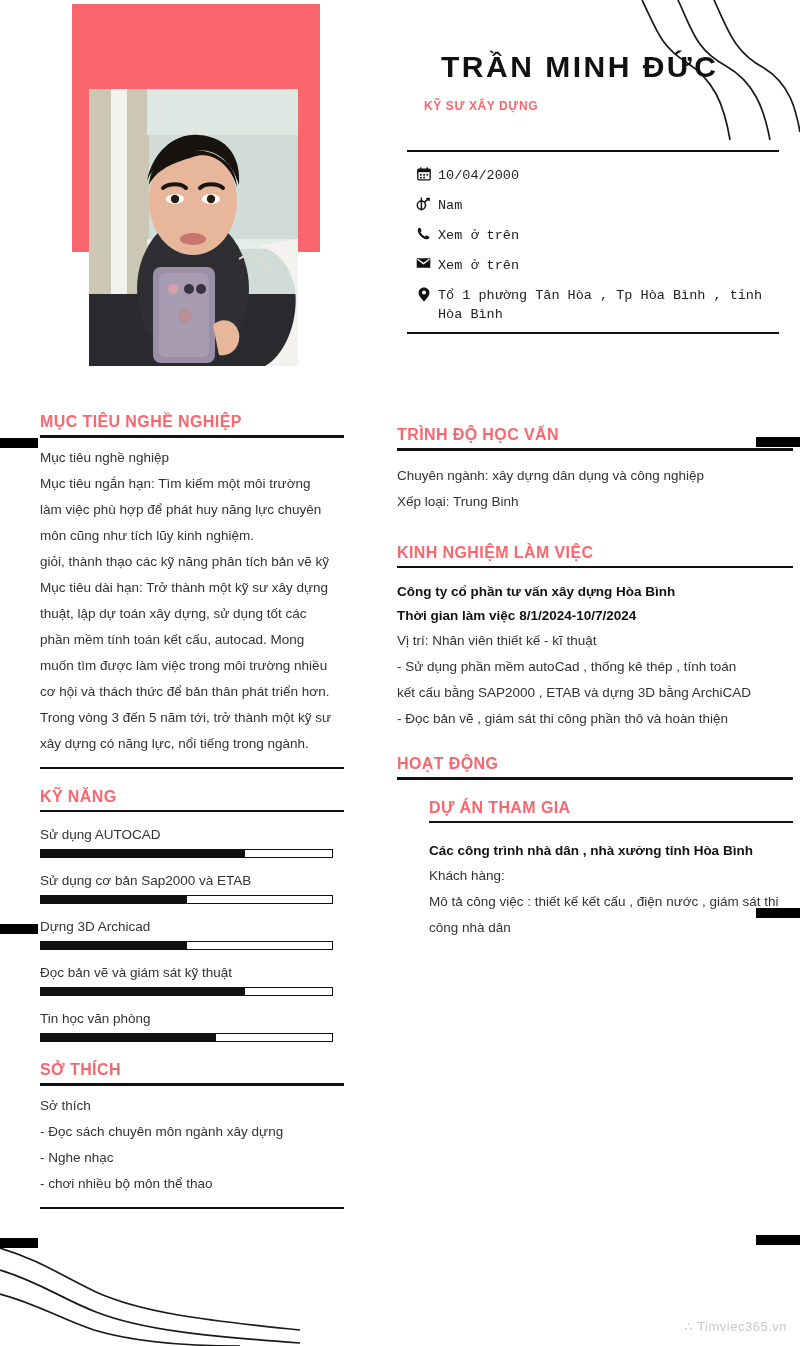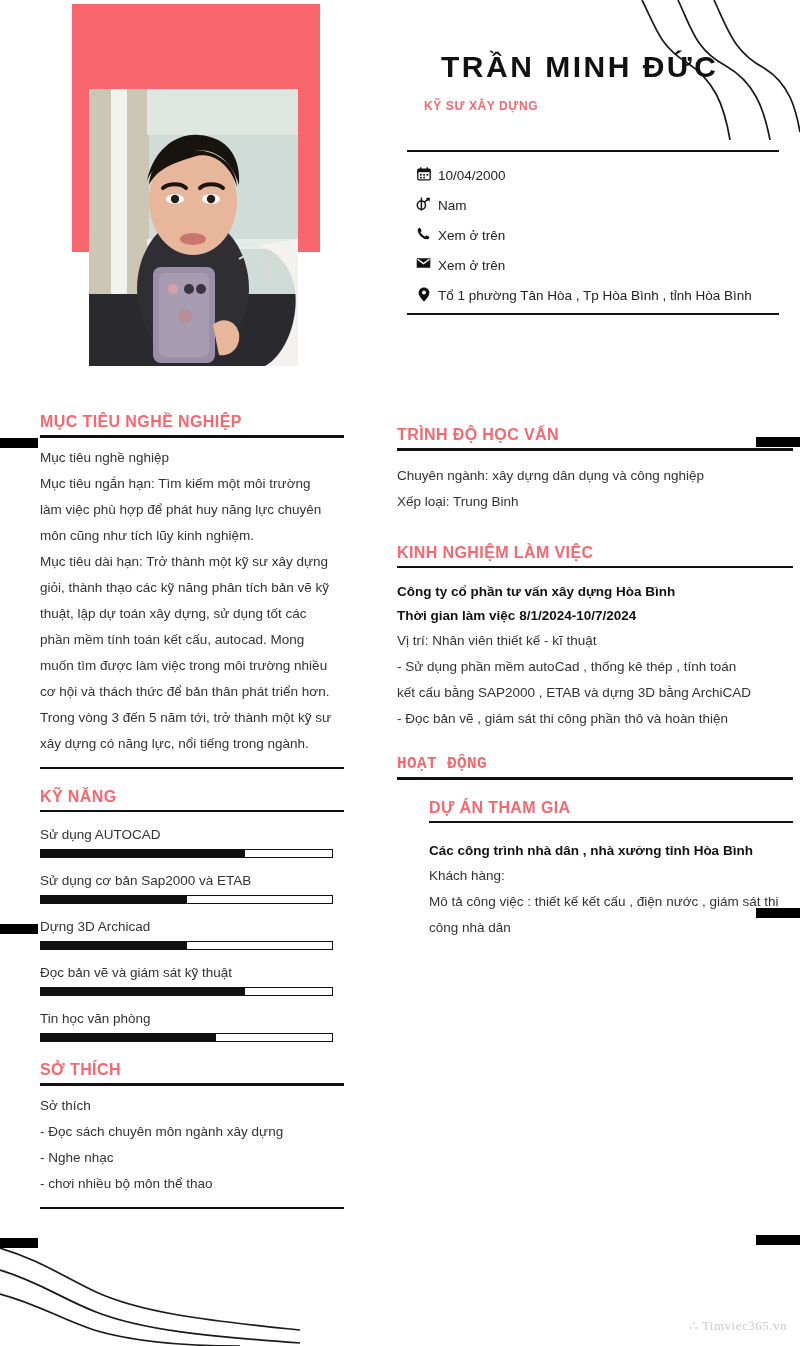--- a/index.html
+++ b/index.html
@@ -39,21 +39,21 @@
     color:#fa666e; white-space:nowrap;
   }
 
   
   .contact-box { position:absolute; left:407px; top:150px; width:372px; }
   .contact-rule { height:2px; background:#111; width:100%; }
   .contact-rule.bottom { margin-top:8px; }
   .contact-list { padding:14px 0 0 8px; }
   .contact-row {
     display:flex; align-items:flex-start; gap:6px;
-    font-size:13.5px; line-height:19px; color:#222; margin-bottom:11px;
+    font-size:13.5px; line-height:19px; color:#222; margin-bottom:11px;font-family:Liberation Mono, monospace;
   }
   .contact-row:last-child { margin-bottom:6px; }
   .c-icon { width:17px; flex:0 0 17px; display:flex; justify-content:center;
             align-items:flex-start; padding-top:1px; }
   .c-icon svg { display:block; }
   .c-text { flex:1; }
 
   
   .col-left  { position:absolute; left:40px;  top:412px; width:304px; }
   .col-right { position:absolute; left:397px; top:425px; width:396px; }
@@ -76,21 +76,21 @@
   .skill-label { font-size:13.5px; line-height:22px; color:#333; }
   .skill-bar {
     position:relative; height:9px; border:1.5px solid #111;
     background:#fff; width:293px; margin-top:3px;
   }
   .skill-fill { position:absolute; left:0; top:0; bottom:0; background:#111; }
 
   
   .watermark {
     position:absolute; right:13px; bottom:12px;
-    font-family:Liberation Serif, serif;
+    font-family:Liberation Sans, sans-serif;
     font-size:13px; color:#c9c9c9; letter-spacing:.5px; white-space:nowrap;
   }
 </style>
 </head>
 <body>
 
 <div class="edge-bar" style="left:0;top:438px;width:38px;height:10px;"></div>
 <div class="edge-bar" style="right:0;top:437px;width:44px;height:10px;"></div>
 <div class="edge-bar" style="left:0;top:924px;width:38px;height:10px;"></div>
 <div class="edge-bar" style="right:0;top:908px;width:44px;height:10px;"></div>
@@ -215,22 +215,22 @@
 <div class="col-left">
 
   <div class="sec">
     <div class="sec-title">MỤC TIÊU NGHỀ NGHIỆP</div>
     <div class="sec-rule"></div>
     <div class="body-text pad-t">
       <span class="ln">Mục tiêu nghề nghiệp</span>
       <span class="ln">Mục tiêu ngắn hạn: Tìm kiếm một môi trường</span>
       <span class="ln">làm việc phù hợp để phát huy năng lực chuyên</span>
       <span class="ln">môn cũng như tích lũy kinh nghiệm.</span>
+      <span class="ln">giỏi, thành thạo các kỹ năng phân tích bản vẽ kỹ</span>
       <span class="ln">Mục tiêu dài hạn: Trở thành một kỹ sư xây dựng</span>
-      <span class="ln">giỏi, thành thạo các kỹ năng phân tích bản vẽ kỹ</span>
       <span class="ln">thuật, lập dự toán xây dựng, sử dụng tốt các</span>
       <span class="ln">phần mềm tính toán kết cấu, autocad. Mong</span>
       <span class="ln">muốn tìm được làm việc trong môi trường nhiều</span>
       <span class="ln">cơ hội và thách thức để bản thân phát triển hơn.</span>
       <span class="ln">Trong vòng 3 đến 5 năm tới, trở thành một kỹ sư</span>
       <span class="ln">xây dựng có năng lực, nổi tiếng trong ngành.</span>
     </div>
     <div class="sec-rule" style="height:2px;margin-top:10px;"></div>
   </div>
 
@@ -301,21 +301,21 @@
     <div class="body-text" style="padding-top:12px;">
       <span class="bold-ln">Công ty cổ phần tư vấn xây dựng Hòa Bình</span>
       <span class="bold-ln">Thời gian làm việc 8/1/2024-10/7/2024</span>
       <span class="ln">Vị trí: Nhân viên thiết kế - kĩ thuật</span>
       <span class="ln">- Sử dụng phần mềm autoCad , thống kê thép , tính toán</span>
       <span class="ln">kết cấu bằng SAP2000 , ETAB và dựng 3D bằng ArchiCAD</span>
       <span class="ln">- Đọc bản vẽ , giám sát thi công phần thô và hoàn thiện</span>
     </div>
   </div>
 
-  <div class="sec" style="margin-top:22px;font-family:Liberation Mono, monospace;">
+  <div class="sec" style="margin-top:22px;">
     <div class="sec-title">HOẠT ĐỘNG</div>
     <div class="sec-rule"></div>
   </div>
 
   <div class="sec" style="margin-top:14px;margin-left:32px;">
     <div class="sec-title">DỰ ÁN THAM GIA</div>
     <div class="sec-rule"></div>
     <div class="body-text" style="padding-top:16px;">
       <span class="bold-ln"> Các công trình nhà dân , nhà xưởng tỉnh Hòa Bình</span>
       <span class="ln">Khách hàng:</span>

